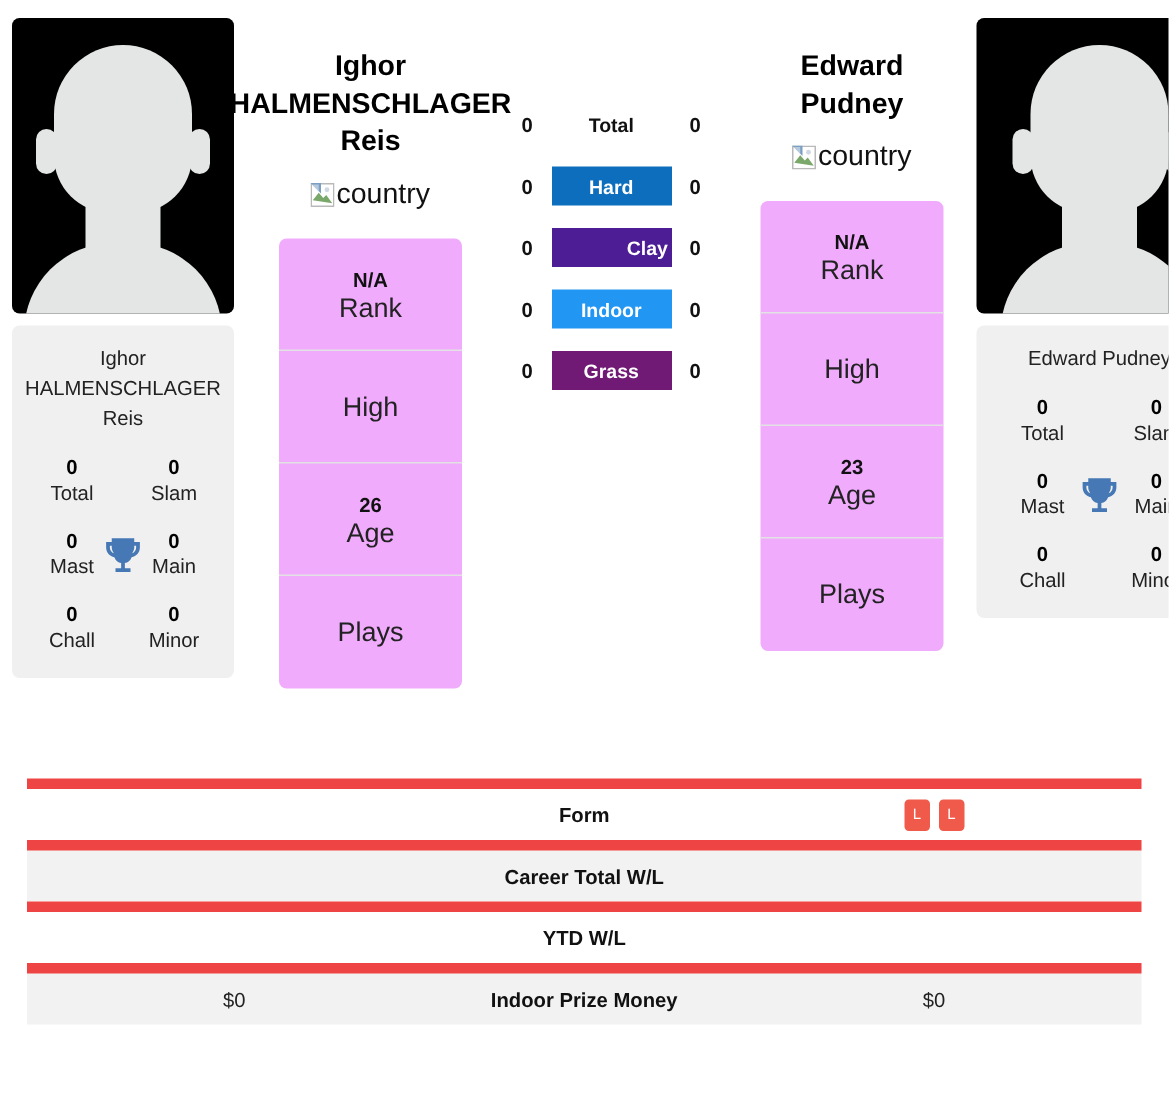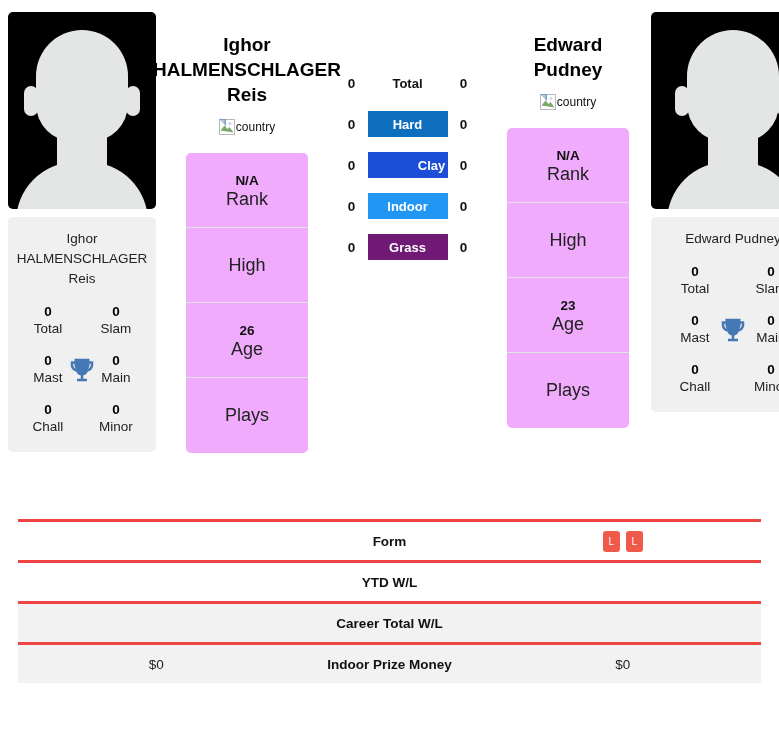--- a/index.html
+++ b/index.html
@@ -136,21 +136,21 @@
     font-size: 19px;
     font-weight: bold;
     line-height: 25px;
     text-align: center;
     color: #000;
   }
   .flag-broken {
     margin-top: 12px;
     display: flex;
     align-items: center;
-    font-size: 12px;
+    font-size: 19px;
     color: #111;
   }
   .broken-img-icon {
     width: 16px;
     height: 16px;
     margin-right: 1px;
     flex: none;
   }
   .info-card {
     width: 122px;
@@ -225,21 +225,21 @@
 
   
   .cmp-table {
     width: 779px;
     padding: 0 18px;
   }
   .cmp-row {
     display: flex;
     align-items: center;
     height: 41px;
-    border-top: 3px solid #ef4444;
+    border-top: 7px solid #ef4444;
   }
   .cmp-row.shaded { background: #f2f2f2; }
   .cmp-left, .cmp-right {
     flex: 1 1 0;
     display: flex;
     align-items: center;
     font-size: 13.5px;
     color: #222;
   }
   .cmp-left { justify-content: center; }
@@ -358,21 +358,21 @@
       <div class="surface-badge plain">Total</div>
       <div class="h2h-num">0</div>
     </div>
     <div class="h2h-row">
       <div class="h2h-num">0</div>
       <div class="surface-badge" id="badge-hard" style="background: rgb(13, 110, 189);">Hard</div>
       <div class="h2h-num">0</div>
     </div>
     <div class="h2h-row">
       <div class="h2h-num">0</div>
-      <div class="surface-badge" id="badge-clay" style="background: #1d4ed8; padding-left: 48px;">Clay</div>
+      <div class="surface-badge" id="badge-clay" style="background: #4c1d95; padding-left: 48px;">Clay</div>
       <div class="h2h-num">0</div>
     </div>
     <div class="h2h-row">
       <div class="h2h-num">0</div>
       <div class="surface-badge" id="badge-indoor" style="background: rgb(33, 150, 243);">Indoor</div>
       <div class="h2h-num">0</div>
     </div>
     <div class="h2h-row">
       <div class="h2h-num">0</div>
       <div class="surface-badge" id="badge-grass" style="background: #701a75; text-align: center;">Grass</div>
@@ -467,28 +467,28 @@
   <div class="cmp-row">
     <div class="cmp-left"></div>
     <div class="cmp-label">Form</div>
     <div class="cmp-right">
       <div class="form-badges">
         <div class="form-badge" style="background: rgb(240, 90, 74);">L</div>
         <div class="form-badge" style="background: rgb(240, 90, 74);">L</div>
       </div>
     </div>
   </div>
+  <div class="cmp-row shaded">
+    <div class="cmp-left"></div>
+    <div class="cmp-label">Career Total W/L</div>
+    <div class="cmp-right"></div>
+  </div>
   <div class="cmp-row">
     <div class="cmp-left"></div>
     <div class="cmp-label">YTD W/L</div>
     <div class="cmp-right"></div>
   </div>
   <div class="cmp-row shaded">
-    <div class="cmp-left"></div>
-    <div class="cmp-label">Career Total W/L</div>
-    <div class="cmp-right"></div>
-  </div>
-  <div class="cmp-row shaded">
     <div class="cmp-left">$0</div>
     <div class="cmp-label">Indoor Prize Money</div>
     <div class="cmp-right">$0</div>
   </div>
 </div>
 
 </body></html>

